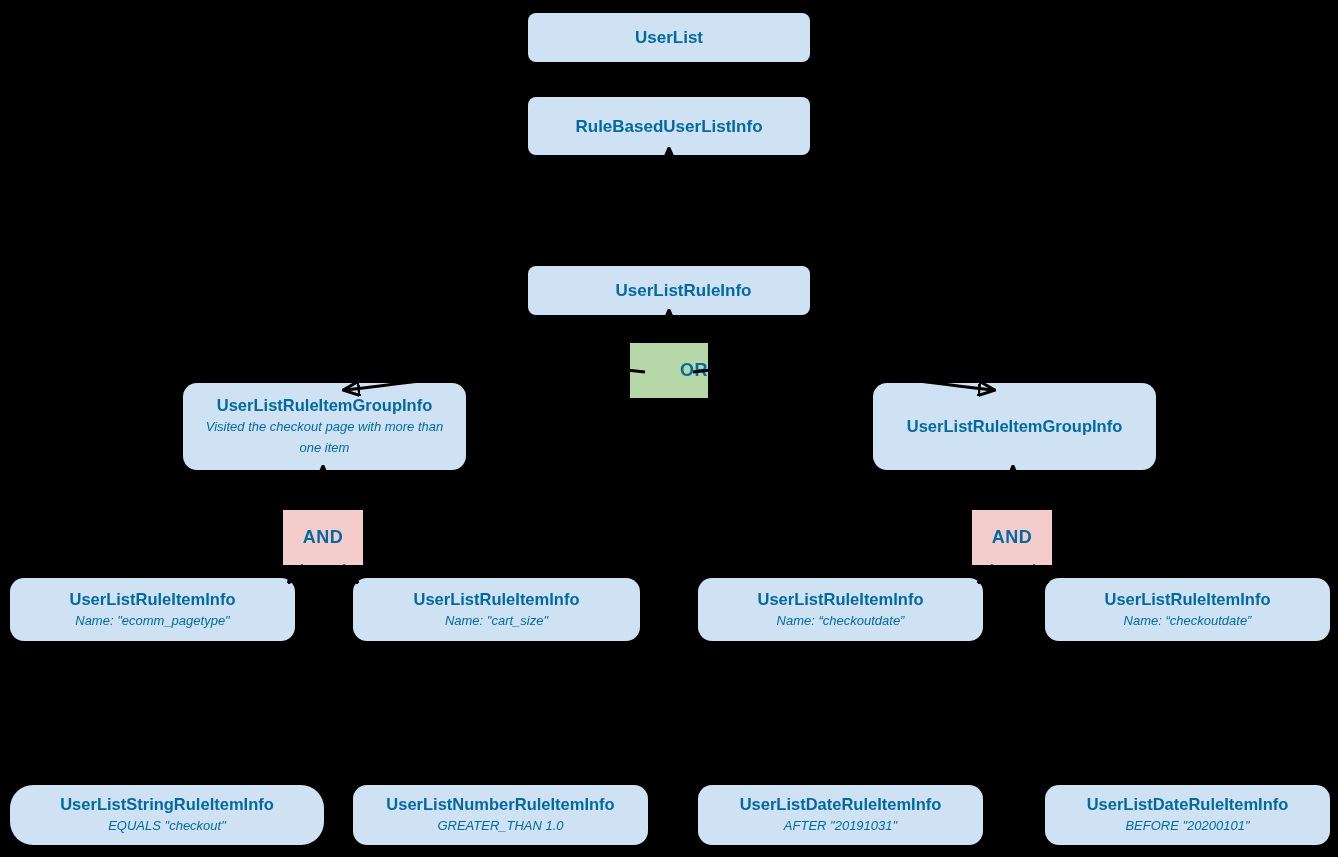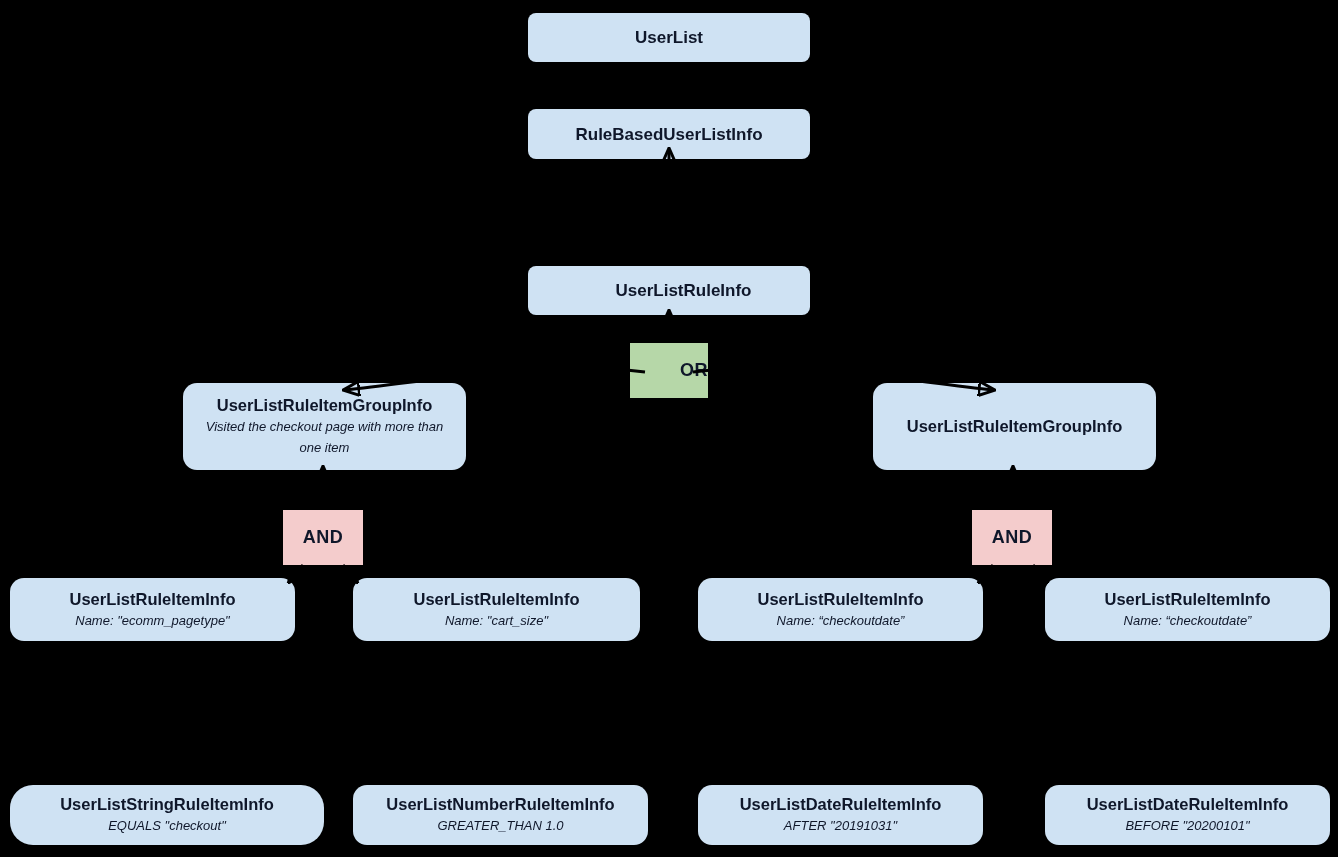--- a/index.html
+++ b/index.html
@@ -6,21 +6,21 @@
   .canvas{
     position:relative;
     width:1338px;height:857px;
     background:#000;
     font-family:"Liberation Sans","DejaVu Sans",sans-serif;
     overflow:hidden;
   }
   .node{
     position:absolute;
     background:#cfe2f3;
-    color:#0f172a;
+    color:#0369a1;
     display:flex;
     flex-direction:column;
     align-items:center;
     justify-content:center;
     text-align:center;
     box-sizing:border-box;
     z-index:1;
   }
   .rounded-sm{border-radius:8px;}
   .rounded-lg{border-radius:14px;}
@@ -32,21 +32,21 @@
     letter-spacing:.5px;
   }
   .op-and{background:#f4cccc;}
   .title{font-weight:700;font-size:16.5px;line-height:21px;}
   .title-lg{font-weight:700;font-size:17px;}
   .subtitle{font-style:italic;font-size:13px;line-height:21px;}
   .pad{padding:2px 20px;}
 
   
   .n-userlist   {left:528px;top:13px; width:282px;height:49px;}
-  .n-rulebased  {left:528px;top:109px; width:282px;height:50px;}
+  .n-rulebased  {left:528px;top:97px; width:282px;height:58px;}
   .n-expression {left:528px;top:182px;width:282px;height:49px;}
   .n-ulruleinfo {left:528px;top:266px;width:282px;height:49px;padding-left:29px;}
   .n-or         {left:630px;top:343px;width:78px; height:55px;align-items:flex-end;}
   .n-group-l    {left:183px;top:383px;width:283px;height:87px;}
   .n-group-r    {left:873px;top:383px;width:283px;height:87px;}
   .n-and-l      {left:283px;top:510px;width:80px; height:55px;}
   .n-and-r      {left:972px;top:510px;width:80px; height:55px;}
   .n-item1      {left:10px;  top:578px;width:285px;height:63px;}
   .n-item2      {left:353px; top:578px;width:287px;height:63px;}
   .n-item3      {left:698px; top:578px;width:285px;height:63px;}

